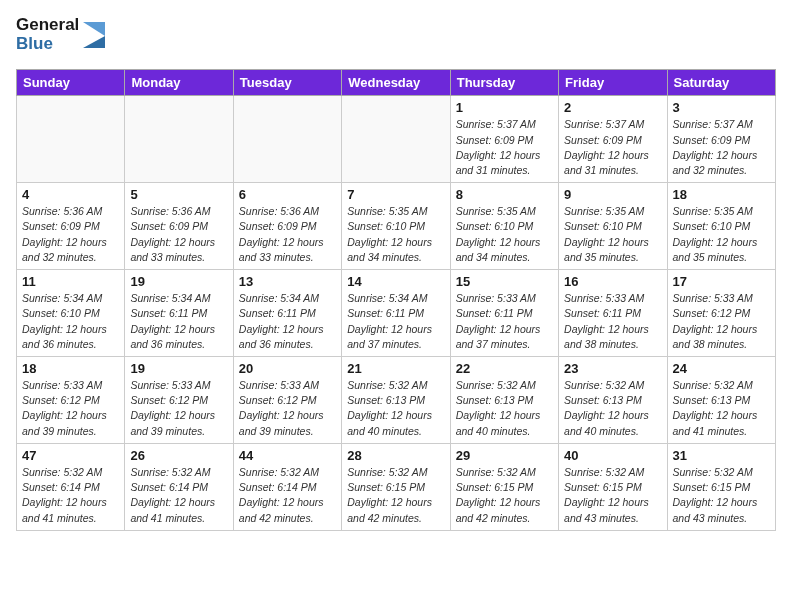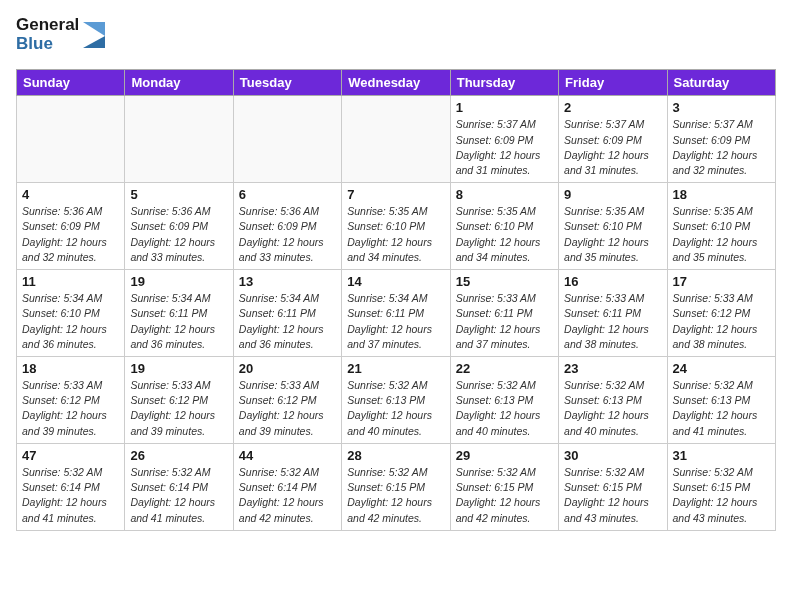--- a/index.html
+++ b/index.html
@@ -352,21 +352,21 @@
         <td>
           <span class="day-num">29</span>
           <div class="day-info">
             <div>Sunrise: 5:32 AM</div>
             <div>Sunset: 6:15 PM</div>
             <div>Daylight: 12 hours</div>
             <div>and 42 minutes.</div>
           </div>
         </td>
         <td>
-          <span class="day-num">30</span>
+          <span class="day-num">40</span>
           <div class="day-info">
             <div>Sunrise: 5:32 AM</div>
             <div>Sunset: 6:15 PM</div>
             <div>Daylight: 12 hours</div>
             <div>and 43 minutes.</div>
           </div>
         </td>
         <td>
           <span class="day-num">31</span>
           <div class="day-info">

